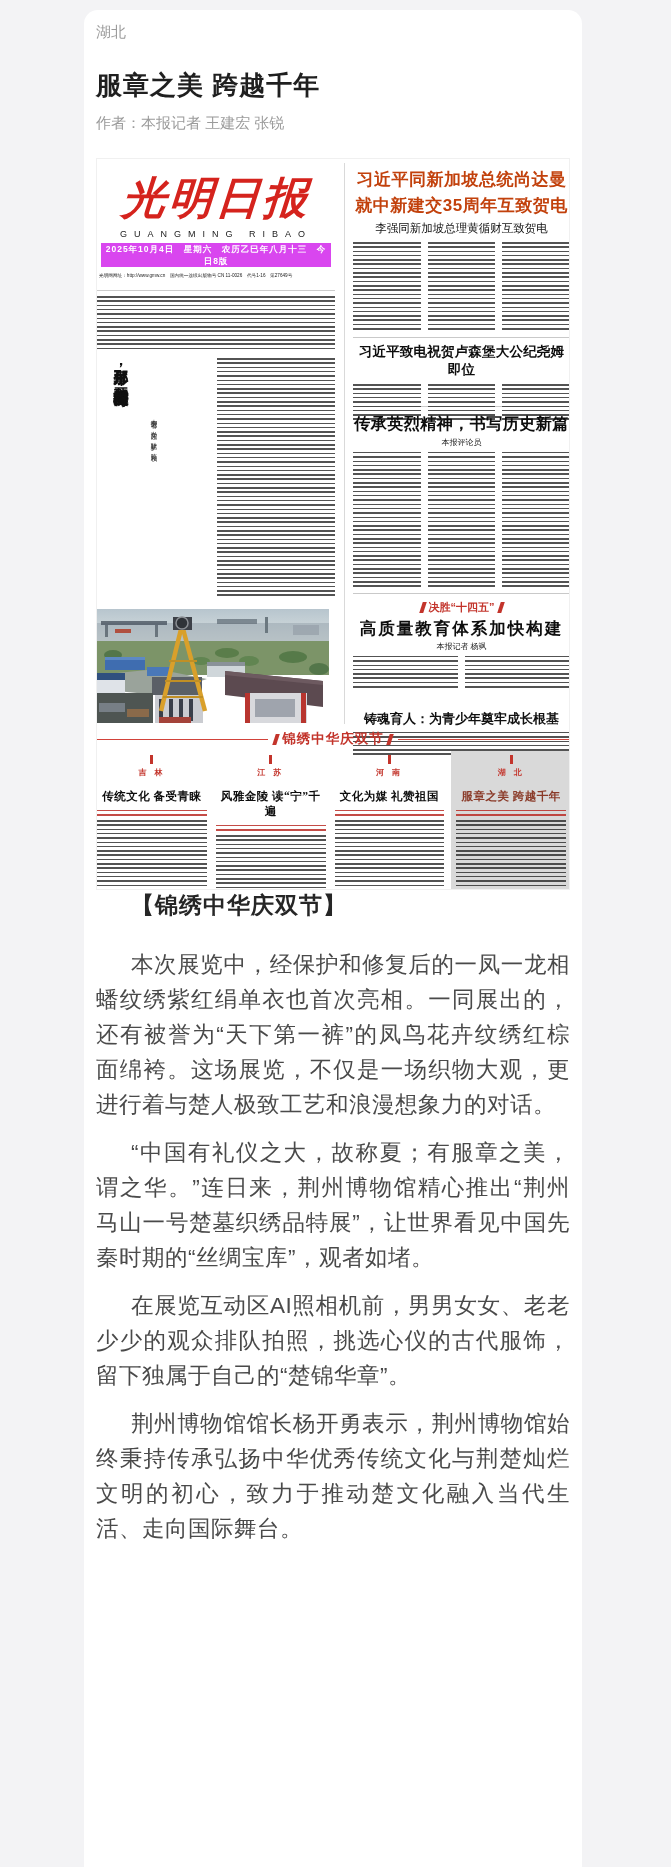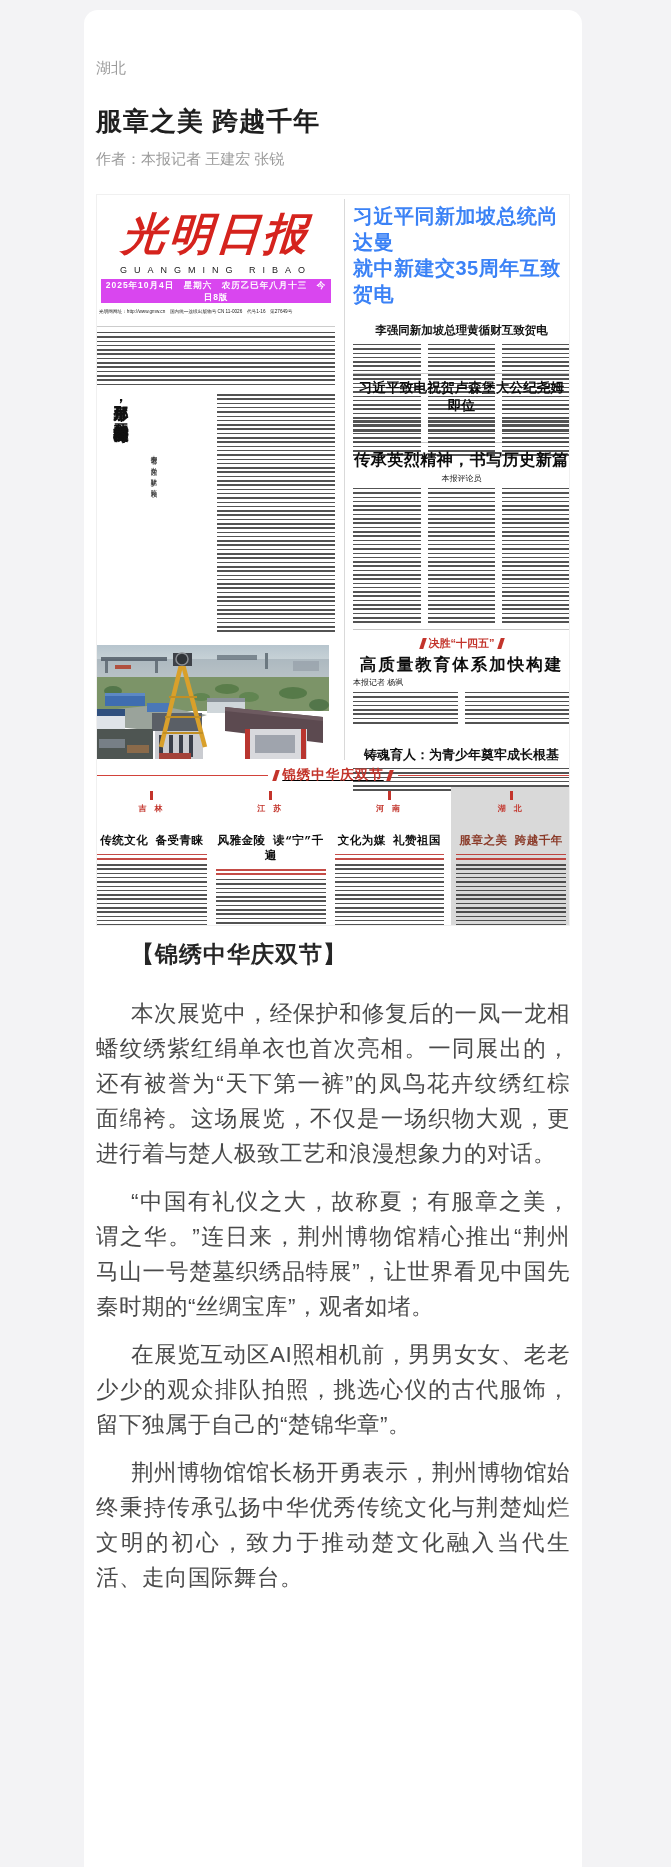--- a/index.html
+++ b/index.html
@@ -7,21 +7,21 @@
     width:671px;height:1867px;overflow:hidden;
     background:#f3f3f5;
     font-family:"Liberation Sans","DejaVu Sans",sans-serif;
     -webkit-font-smoothing:antialiased;
   }
   .card{
     position:absolute;left:84px;top:10px;width:498px;height:1857px;
     background:#ffffff;border-radius:14px 14px 0 0;
     box-sizing:border-box;padding:0 12px;
   }
-  .category{margin-top:49px;font-size:15px;color:#9b9b9b;}
+  .category{margin-top:13px;font-size:15px;color:#9b9b9b;}
   .title{margin-top:26px;font-size:26px;font-weight:700;color:#1f1f1f;letter-spacing:1px;}
   .meta{margin-top:17px;font-size:15px;color:#9b9b9b;}
   .meta2{margin-top:11px;font-size:15px;color:#9b9b9b;}
 
   
   .paper{
     margin-top:25px;width:474px;height:732px;box-sizing:border-box;
     background:#fff;border:1px solid #f0f0f0;padding:4px 0 0 0;
     overflow:hidden;
   }
@@ -75,66 +75,66 @@
     margin-left:7px;width:15px;flex:none;writing-mode:vertical-rl;text-orientation:upright;
     font-size:6.5px;color:#333;height:150px;margin-top:56px;letter-spacing:1px;
   }
   .lf-ft{margin-left:auto;width:118px;height:240px;}
 
   
   .photo{margin-top:6px;width:232px;height:114px;display:block;}
 
   
   .story1{height:172px;box-sizing:border-box;padding-top:4px;}
-  .np-h1{font-size:20px;line-height:26px;font-weight:900;color:#3b82f6;text-align:left;letter-spacing:0.5px;}
-  .np-sub{margin-top:16px;font-size:11.5px;font-weight:700;color:#111;text-align:center;}
+  .np-h1{font-size:17px;line-height:26px;font-weight:900;color:#c2410c;text-align:center;letter-spacing:0.5px;}
+  .np-sub{margin-top:2px;font-size:11.5px;font-weight:400;color:#111;text-align:center;}
   .story1 .cols{height:88px;margin-top:6px;}
   .rule{border-top:1px solid #c9c9c9;margin:2px 0;}
   .story2{height:64px;box-sizing:border-box;padding-top:3px;}
   .np-h2{font-size:13.5px;font-weight:900;color:#0d0d0d;text-align:center;letter-spacing:0.2px;}
   .story2 .cols{height:38px;margin-top:5px;}
   .story3{height:182px;box-sizing:border-box;padding-top:5px;}
   .np-h3{font-size:16px;font-weight:700;color:#0d0d0d;text-align:center;letter-spacing:0.5px;
     font-family:"Liberation Serif","DejaVu Serif",serif;}
   .np-by{margin-top:2px;text-align:center;font-size:8px;color:#222;}
   .story3 .cols{height:138px;margin-top:4px;}
   .edu{height:128px;box-sizing:border-box;padding-top:4px;}
   .kicker{display:flex;justify-content:center;align-items:center;gap:4px;}
   .kicker-text{color:#c3342b;font-weight:700;font-size:11px;}
   .slash{width:4px;height:11px;background:#c3342b;transform:skewX(-18deg);}
   .np-h4{margin-top:3px;font-size:16.5px;font-weight:700;color:#0d0d0d;text-align:center;letter-spacing:2px;
     font-family:"Liberation Serif","DejaVu Serif",serif;}
-  .edu-by{margin-top:1px;font-size:8px;color:#222;}
+  .edu-by{margin-top:1px;text-align:center;font-size:8px;color:#222;}
   .edu .cols{height:34px;margin-top:4px;}
   .edu-sub{margin-top:20px;font-size:13px;font-weight:700;color:#111;text-align:center;}
   .edu-ft2{height:26px;margin-top:4px;}
 
   
-  .divider{display:flex;align-items:center;margin:7px 0 8px 0;height:16px;text-decoration:underline;}
+  .divider{display:flex;align-items:center;margin:7px 0 8px 0;height:16px;}
   .divider .line{flex:1;border-top:1px solid #d2423a;}
   .divider .mid{display:flex;align-items:center;gap:4px;margin:0 6px;}
   .divider-text{color:#c3342b;font-weight:700;font-size:13.5px;letter-spacing:1px;}
 
   
   .provinces{display:flex;gap:9px;height:140px;}
   .pcol{flex:1;box-sizing:border-box;}
   .pcol.hl{background:#d9d9d9;padding:4px 5px;margin:-4px -2px 0 -2px;}
   .ptag{display:flex;align-items:center;gap:3px;flex-direction:column;}
   .ptag-bar{width:3px;height:9px;background:#c3342b;}
   .ptag-label{color:#c3342b;font-weight:700;font-size:8px;letter-spacing:3px;
     font-family:"Liberation Serif","DejaVu Serif",serif;}
-  .phead{margin-top:19px;text-align:center;font-size:11.5px;font-weight:700;color:#0d0d0d;letter-spacing:0.5px;
-    font-family:Liberation Mono, monospace;}
+  .phead{margin-top:11px;text-align:center;font-size:11.5px;font-weight:700;color:#0d0d0d;letter-spacing:0.5px;
+    font-family:Liberation Serif, serif;}
   .pcol.hl .phead{color:#8a3a28;}
   .pcol .ft-red{height:9px;margin-top:6px;}
   .pcol .ft{height:95px;margin-top:1px;}
   .pcol.hl .ft{height:92px;}
 
   
-  .section-label{margin-top:13px;font-size:23px;font-weight:700;color:#262626;text-indent:35px;letter-spacing:1px;}
+  .section-label{font-size:23px;font-weight:700;color:#262626;text-indent:35px;letter-spacing:1px;}
   .article{margin-top:26px;}
   .para{margin:0 0 13px 0;font-size:22.5px;line-height:35px;color:#4a4a4a;
     text-align:justify;text-indent:35px;letter-spacing:0.5px;}
   .para b{color:#3d3d3d;}
 </style>
 </head>
 <body>
 
 <div class="card">
 

